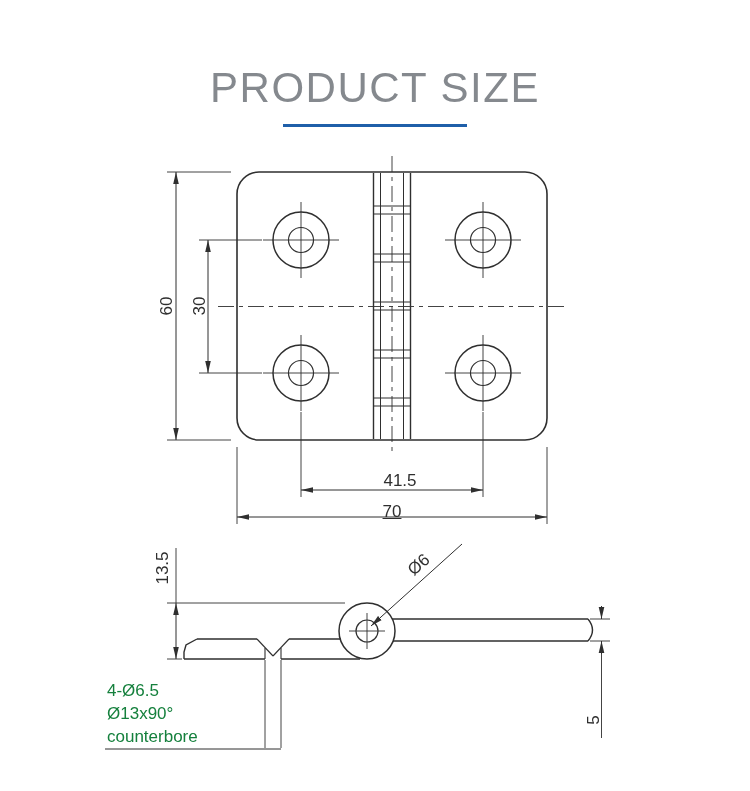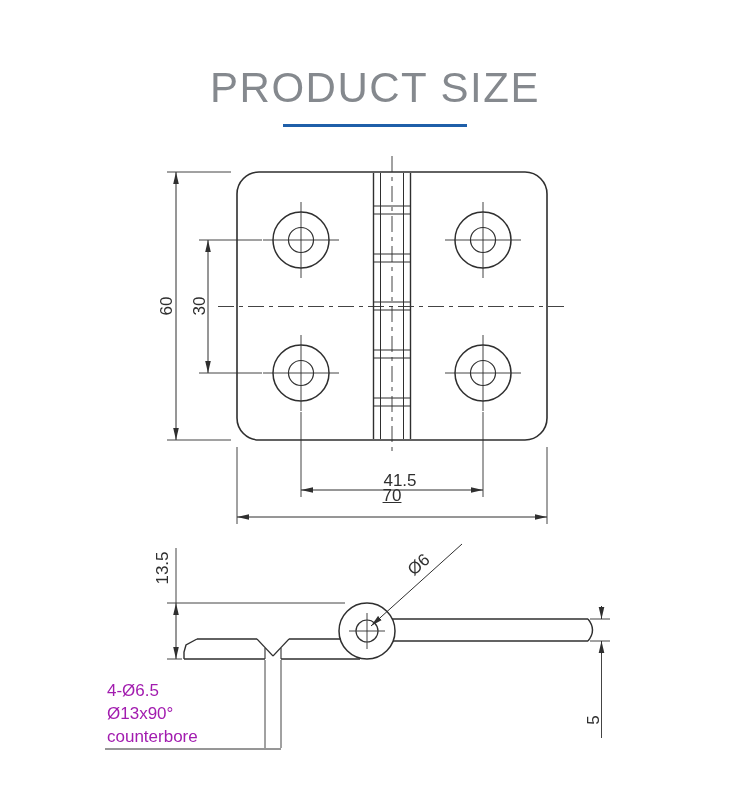--- a/index.html
+++ b/index.html
@@ -33,21 +33,21 @@
     white-space:nowrap;
     transform:translate(-50%,-50%);
   }
   .dim-label.rot90{transform:translate(-50%,-50%) rotate(-90deg);}
   .dim-label.rot41{transform:translate(-50%,-50%) rotate(-41deg);}
   .callout{
     position:absolute;
     left:107px;top:679px;
     font-size:17px;
     line-height:23px;
-    color:#a21caf;
+    color:#15803d;
   }
 </style>
 </head>
 <body>
 
 <div class="canvas">
 
   <div class="page-title">PRODUCT SIZE</div>
   <div class="title-underline"></div>
 
@@ -167,21 +167,21 @@
       <line x1="601.5" y1="654" x2="601.5" y2="641" stroke-width="1" marker-end="url(#dimArrow)"></line>
       <line x1="601.5" y1="641" x2="601.5" y2="738" stroke-width="0.9"></line>
 
       <line x1="105" y1="749" x2="281" y2="749" stroke-width="1"></line>
     </g>
   </svg>
 
   <div class="dim-label rot90" style="left:167px;top:306px;">60</div>
   <div class="dim-label rot90" style="left:200px;top:306px;">30</div>
   <div class="dim-label" style="left:400px;top:481px;">41.5</div>
-  <div class="dim-label" style="left:392px;top:496px;text-decoration:underline;">70</div>
+  <div class="dim-label" style="left:392px;top:512px;text-decoration:underline;">70</div>
 
   <div class="dim-label rot90" style="left:163px;top:568px;">13.5</div>
   <div class="dim-label rot41" style="left:419px;top:565px;">Ø6</div>
   <div class="dim-label rot90" style="left:594px;top:720px;">5</div>
 
   <div class="callout">
     <div>4-Ø6.5</div>
     <div>Ø13x90°</div>
     <div>counterbore</div>
   </div>

